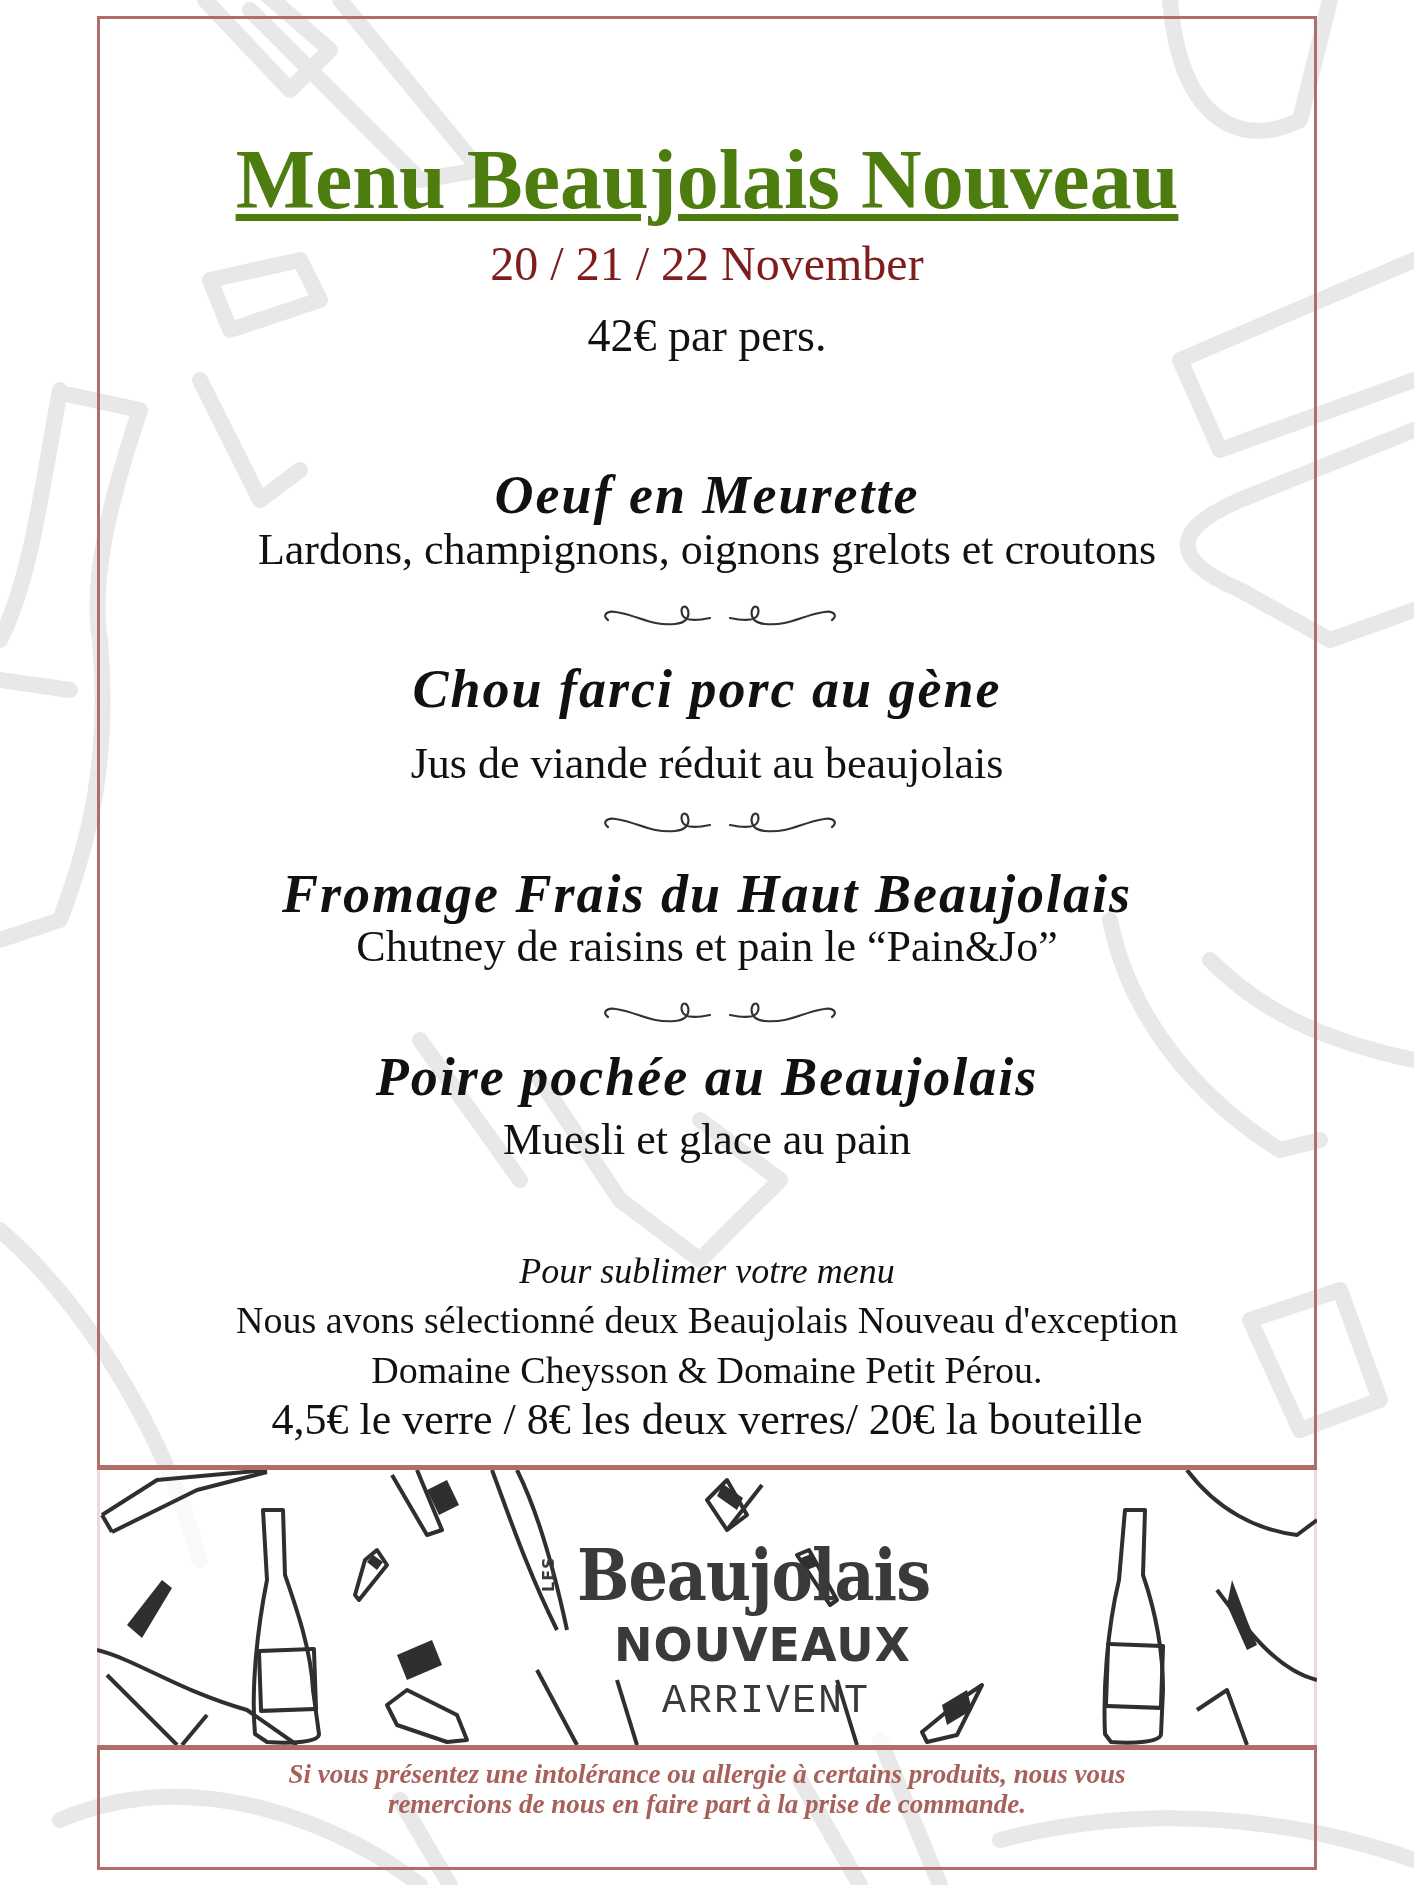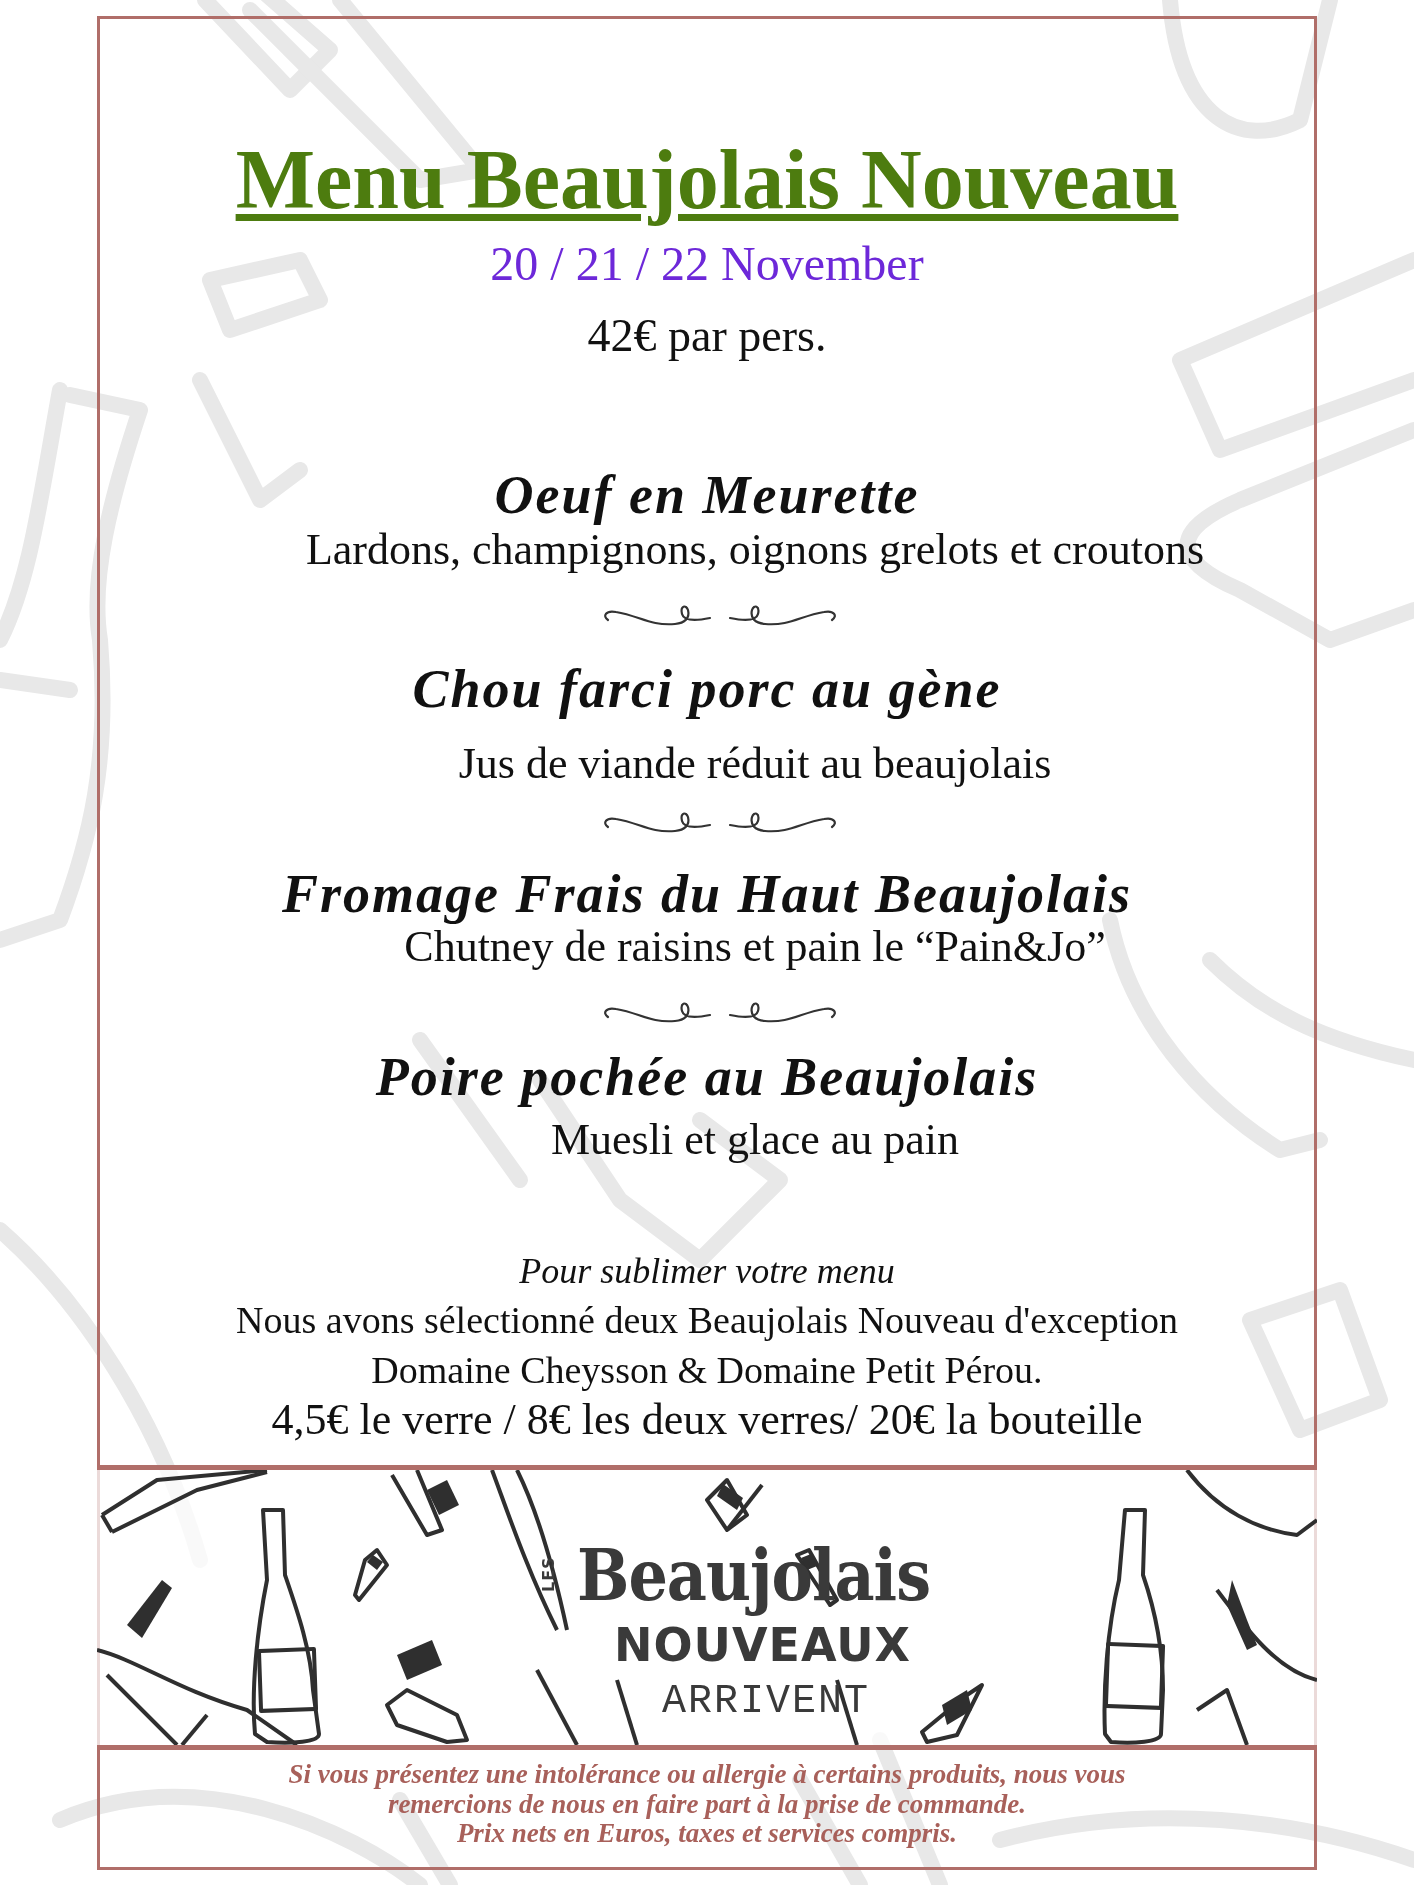--- a/index.html
+++ b/index.html
@@ -14,24 +14,24 @@
       position: absolute; left: 97px; top: 16px; width: 1220px; height: 1854px;
       border: 3px solid #b06e69; box-sizing: border-box; z-index: 1;
     }
     .content { position: absolute; left: 0; top: 0; width: 1414px; z-index: 2; }
     .center { position: absolute; left: 97px; width: 1220px; text-align: center; }
     .title {
       top: 138px; font-size: 84px; font-weight: bold; color: #4d7c0f;
       text-decoration: underline; text-decoration-thickness: 7px; text-underline-offset: 6px;
       letter-spacing: 0px; line-height: 1;
     }
-    .date { top: 240px; font-size: 48px; color: #6d28d9; line-height: 1; }
+    .date { top: 240px; font-size: 48px; color: #7f1d1d; line-height: 1; }
     .price { top: 313px; font-size: 46px; color: #111; line-height: 1; }
     .dish-name { font-style: italic; font-weight: bold; font-size: 54px; letter-spacing: 2px; line-height: 1; }
-    .dish-desc { font-size: 44px; line-height: 1; padding-left: 48px; }
+    .dish-desc { font-size: 44px; line-height: 1; }
     .ornament { position: absolute; left: 590px; width: 260px; height: 40px; }
     .wine-intro { top: 1253px; font-size: 36px; font-style: italic; line-height: 1; }
     .wine-line { font-size: 38px; line-height: 1; }
     .wine-price { top: 1398px; font-size: 44px; font-weight: normal; line-height: 1; }
     .band {
       position: absolute; left: 97px; top: 1465px; width: 1220px; height: 285px;
       border-top: 5px solid #b06e69; border-bottom: 5px solid #b06e69;
       box-sizing: border-box; background: rgba(255,255,255,0.75); overflow: hidden; z-index: 2;
     }
     .band svg { position: absolute; left: 0; top: 0; }
@@ -169,14 +169,13 @@
     <div class="logo-les">LES</div>
     <div class="logo-beaujolais">Beaujolais</div>
     <div class="logo-nouveaux">NOUVEAUX</div>
     <div class="logo-arrivent">ARRIVENT</div>
   </div>
 </div>
 
 <div class="footer">
   <div>Si vous présentez une intolérance ou allergie à certains produits, nous vous</div>
   <div>remercions de nous en faire part à la prise de commande.</div>
-  <div>Prix nets en Euros, taxes et services compris.</div>
 </div>
 
 </body></html>

